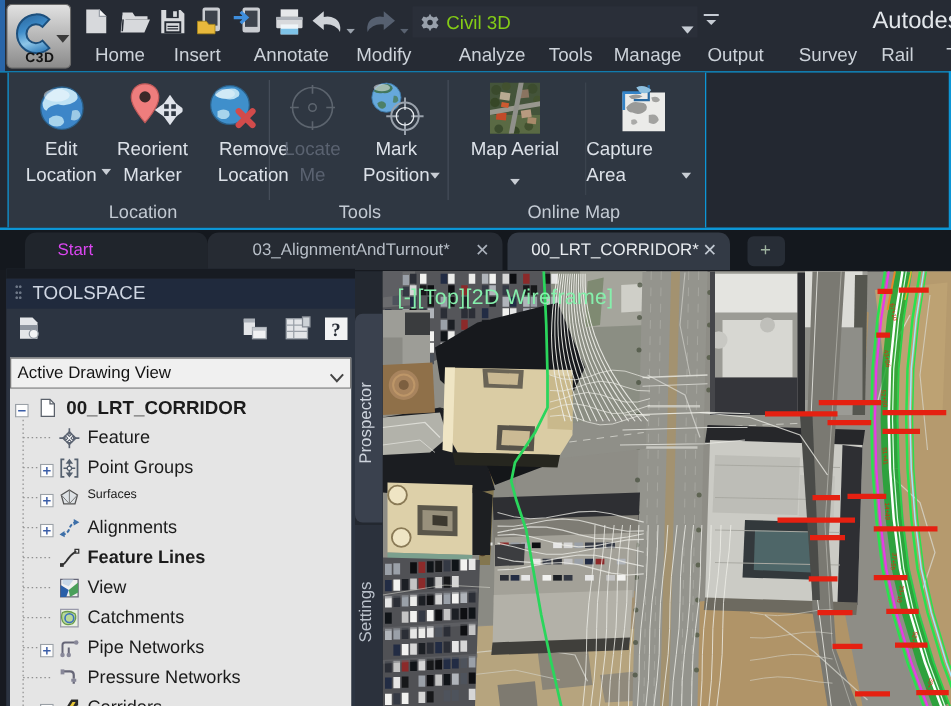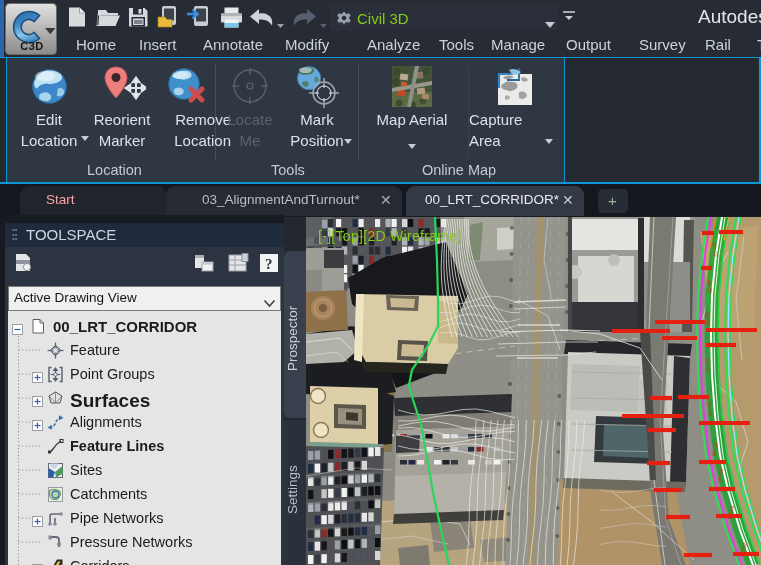--- a/index.html
+++ b/index.html
@@ -252,21 +252,21 @@
     </svg></div>
 
 <div class="abs" style="left:6px;top:162px;width:559px;height:21px;color:#c3cad3;font-size:14.5px">
 <span class="abs" style="left:81px">Location</span>
 <span class="abs" style="left:265px">Tools</span>
 <span class="abs" style="left:416px">Online Map</span>
 </div>
 
 <div class="abs" style="left:0;top:184px;width:761px;height:32px;background:#14181e"></div>
 <div class="abs" style="left:20px;top:186px;width:146px;height:30px;background:#20252c;border-radius:9px 9px 0 0"></div>
-<div class="abs" style="left:46px;top:192px;color:#fca5a5;font-size:13.5px">Start</div>
+<div class="abs" style="left:46px;top:192px;color:#d946ef;font-size:13.5px">Start</div>
 <div class="abs" style="left:166px;top:186px;width:236px;height:30px;background:#262b33;border-radius:9px 9px 0 0"></div>
 <div class="abs" style="left:202px;top:192px;color:#b7bec7;font-size:13.5px">03_AlignmentAndTurnout*</div>
 <div class="abs" style="left:380px;top:192px;color:#aab1bb;font-size:14px">✕</div>
 <div class="abs" style="left:406px;top:186px;width:178px;height:30px;background:#333a45;border-radius:9px 9px 0 0"></div>
 <div class="abs" style="left:425px;top:192px;color:#e8ebef;font-size:13.5px">00_LRT_CORRIDOR*</div>
 <div class="abs" style="left:562px;top:192px;color:#c3cad3;font-size:14px">✕</div>
 <div class="abs" style="left:598px;top:189px;width:30px;height:24px;background:#272d36;border-radius:5px"></div>
 <div class="abs" style="left:608px;top:192px;color:#9fb3a0;font-size:15px">+</div>
 
 <div class="abs" style="left:0;top:216px;width:761px;height:349px;background:#171a20"></div>
@@ -690,21 +690,21 @@
       <text x="406" y="26" font-family="Liberation Sans" font-size="5" fill="#e02211" transform="rotate(80 406 26)">67+10</text>
       <text x="401" y="63" font-family="Liberation Sans" font-size="5" fill="#e02211" transform="rotate(82 401 63)">43+56</text>
       <text x="399" y="95" font-family="Liberation Sans" font-size="5" fill="#e02211" transform="rotate(84 399 95)">52+80</text>
       <text x="400" y="141" font-family="Liberation Sans" font-size="5" fill="#e02211" transform="rotate(86 400 141)">51+41</text>
       <text x="402" y="185" font-family="Liberation Sans" font-size="5" fill="#e02211" transform="rotate(88 402 185)">14+49</text>
       <text x="408" y="225" font-family="Liberation Sans" font-size="5" fill="#e02211" transform="rotate(96 408 225)">37+55</text>
       <text x="414" y="251" font-family="Liberation Sans" font-size="5" fill="#e02211" transform="rotate(100 414 251)">33+10</text>
       <text x="425" y="288" font-family="Liberation Sans" font-size="5" fill="#e02211" transform="rotate(104 425 288)">52+58</text>
       <text x="438" y="325" font-family="Liberation Sans" font-size="5" fill="#e02211" transform="rotate(108 438 325)">20+70</text>
     </svg></div>
-<div class="abs" style="left:318px;top:228px;color:#84cc16;font-size:14px;letter-spacing:0.3px">[-][Top][2D Wireframe]</div>
+<div class="abs" style="left:318px;top:228px;color:#86efac;font-size:17px;letter-spacing:0.3px">[-][Top][2D Wireframe]</div>
 
 <div class="abs" style="left:5px;top:215px;width:279px;height:350px;background:#2c3441"></div>
 <div class="abs" style="left:5px;top:215px;width:279px;height:8px;background:#171b22"></div>
 <div class="abs" style="left:5px;top:223px;width:279px;height:24px;background:#202a3d"></div>
 <div class="abs" style="left:12px;top:228px;color:#6e7888;font-size:8px;letter-spacing:0px;line-height:4.5px">••<br>••<br>••</div>
 <div class="abs" style="left:26px;top:226px;color:#cfd6e2;font-size:15px">TOOLSPACE</div>
 <div class="abs" style="left:13px;top:252px"><svg width="22" height="22" viewBox="0 0 22 22">
       <path d="M3 2 H13 L17 6 V19 H3 Z" fill="#e3e5e8"></path>
       <rect x="3" y="8" width="14" height="4" fill="#8d949e"></rect>
       <circle cx="14" cy="15" r="3.6" fill="#f2f3f4" stroke="#8d949e"></circle>
@@ -783,21 +783,21 @@
 <div style="position:absolute;left:70px;top:366px;font-size:14.5px;font-weight:normal;color:#1b1b1b;white-space:nowrap">Point Groups</div>
       <div style="position:absolute;left:32px;top:393px"><svg width="11" height="11" viewBox="0 0 11 11">
           <rect x="0.5" y="0.5" width="10" height="10" fill="#fdfdfd" stroke="#9aa0a6"></rect>
           <line x1="2.5" y1="5.5" x2="8.5" y2="5.5" stroke="#3a5da8" stroke-width="1.2"></line>
           <line x1="5.5" y1="2.5" x2="5.5" y2="8.5" stroke="#3a5da8" stroke-width="1.2"></line>
         </svg></div>
 <div style="position:absolute;left:47px;top:390px"><svg width="17" height="17" viewBox="0 0 17 17">
           <polygon points="8.5,2 15,6 13,13 4,13 2,6" fill="#dfe3e6" stroke="#555" stroke-width="1"></polygon>
           <path d="M8.5 2 L8.5 13 M2 6 L8.5 13 L15 6" fill="none" stroke="#777" stroke-width="0.8"></path>
         </svg></div>
-<div style="position:absolute;left:70px;top:390px;font-size:19px;font-weight:bold;color:#1b1b1b;white-space:nowrap">Surfaces</div>
+<div style="position:absolute;left:70px;top:390px;font-size:10px;font-weight:normal;color:#1b1b1b;white-space:nowrap">Surfaces</div>
       <div style="position:absolute;left:32px;top:417px"><svg width="11" height="11" viewBox="0 0 11 11">
           <rect x="0.5" y="0.5" width="10" height="10" fill="#fdfdfd" stroke="#9aa0a6"></rect>
           <line x1="2.5" y1="5.5" x2="8.5" y2="5.5" stroke="#3a5da8" stroke-width="1.2"></line>
           <line x1="5.5" y1="2.5" x2="5.5" y2="8.5" stroke="#3a5da8" stroke-width="1.2"></line>
         </svg></div>
 <div style="position:absolute;left:47px;top:414px"><svg width="17" height="17" viewBox="0 0 17 17">
           <path d="M2.5 13.5 Q7 13.5 8.5 9 Q10 4.5 13.5 4" fill="none" stroke="#3d6fa8" stroke-width="1.6" stroke-dasharray="3 1.5"></path>
           <path d="M12 1.2 l4.5 2.6 -4.5 2.6 Z" fill="#3d6fa8"></path>
           <path d="M4.8 15.8 l-4.2 -2.2 4 -2.8 Z" fill="#3d6fa8"></path>
         </svg></div>
@@ -807,21 +807,21 @@
           <rect x="1" y="12.5" width="3" height="3" fill="#333"></rect>
           <rect x="13" y="1.5" width="3" height="3" fill="none" stroke="#333"></rect>
         </svg></div>
 <div style="position:absolute;left:70px;top:438px;font-size:14.5px;font-weight:bold;color:#1b1b1b;white-space:nowrap">Feature Lines</div>
 <div style="position:absolute;left:47px;top:462px"><svg width="17" height="17" viewBox="0 0 17 17">
           <rect x="1.5" y="1.5" width="14" height="14" fill="#f0f0f0" stroke="#667"></rect>
           <polygon points="1.5,15.5 1.5,6 8,10 6,15.5" fill="#2a5fa8"></polygon>
           <polygon points="8,10 15.5,4 15.5,12 9,15.5" fill="#4a9f5a"></polygon>
           <polygon points="3,1.5 12,1.5 8,7 3,5" fill="#c8d8e8"></polygon>
         </svg></div>
-<div style="position:absolute;left:70px;top:462px;font-size:14.5px;font-weight:normal;color:#1b1b1b;white-space:nowrap">Sites</div>
+<div style="position:absolute;left:70px;top:462px;font-size:14.5px;font-weight:normal;color:#1b1b1b;white-space:nowrap">View</div>
 <div style="position:absolute;left:47px;top:486px"><svg width="17" height="17" viewBox="0 0 17 17">
           <rect x="1.5" y="1.5" width="14" height="14" fill="#e8f0e0" stroke="#99a"></rect>
           <path d="M3 4 Q8 2 13 5 Q15 9 11 13 Q5 15 3 11 Q1.5 7 3 4Z" fill="#b8d89a" stroke="#6a9a4a"></path>
           <circle cx="8.5" cy="8.5" r="3.5" fill="none" stroke="#3a6fc0" stroke-width="1.3"></circle>
         </svg></div>
 <div style="position:absolute;left:70px;top:486px;font-size:14.5px;font-weight:normal;color:#1b1b1b;white-space:nowrap">Catchments</div>
       <div style="position:absolute;left:32px;top:513px"><svg width="11" height="11" viewBox="0 0 11 11">
           <rect x="0.5" y="0.5" width="10" height="10" fill="#fdfdfd" stroke="#9aa0a6"></rect>
           <line x1="2.5" y1="5.5" x2="8.5" y2="5.5" stroke="#3a5da8" stroke-width="1.2"></line>
           <line x1="5.5" y1="2.5" x2="5.5" y2="8.5" stroke="#3a5da8" stroke-width="1.2"></line>

